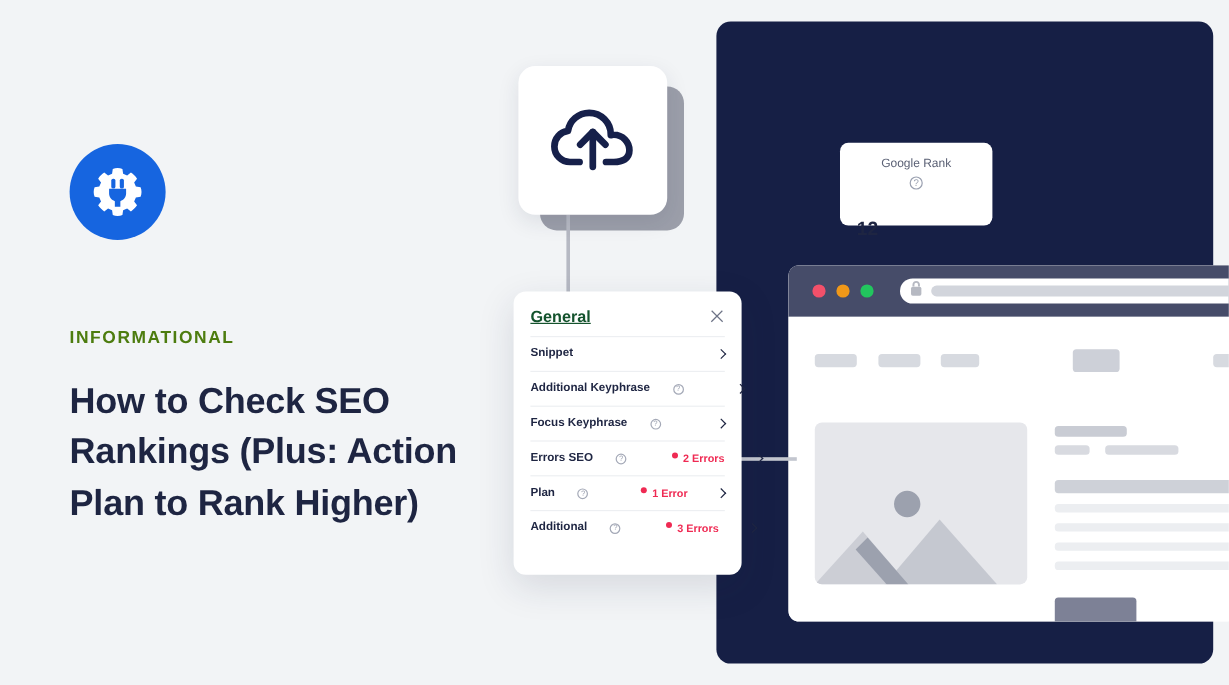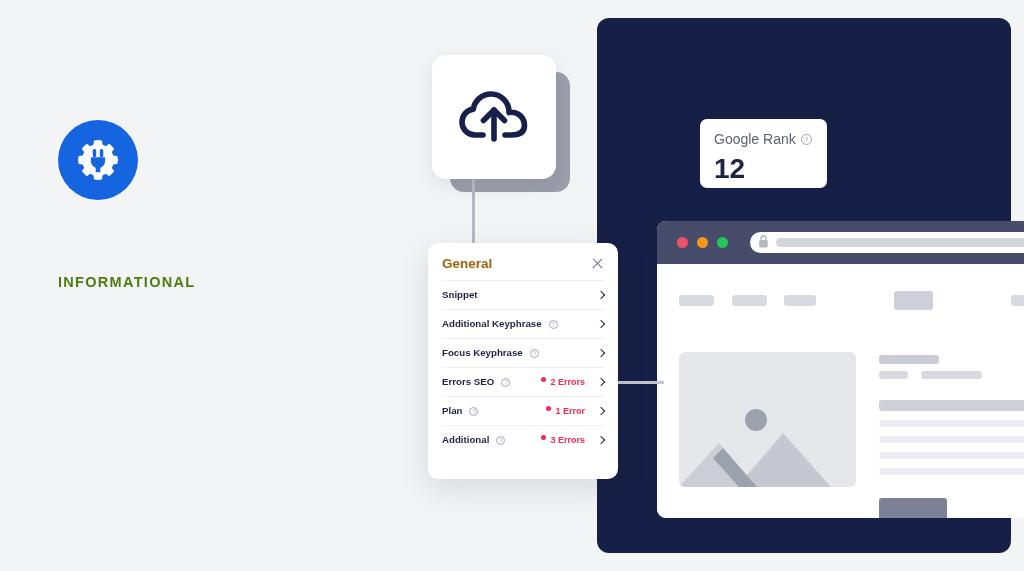--- a/index.html
+++ b/index.html
@@ -83,31 +83,32 @@
 
   .metric-card {
     width: 127px;
     height: 69px;
     background: #ffffff;
     border-radius: 7px;
     padding: 13px 14px 0 14px;
   }
 
   .metric-label {
-    font-size: 14px;
+    font-size: 10px;
     color: #5b6175;
     display: flex;
     align-items: center;
     gap: 5px;
     line-height: 1;
+    flex-direction: column;
   }
 
   .metric-value {
-    margin-top: 9px;
-    font-size: 28px;
+    margin-top: 26px;
+    font-size: 16px;
     font-weight: bold;
     color: #1e2542;
     line-height: 1;
   }
 
   .help-icon {
     display: inline-block;
     width: 11px;
     height: 11px;
     border-radius: 50%;
@@ -293,22 +294,23 @@
   .seo-head {
     height: 37px;
     display: flex;
     align-items: center;
     justify-content: space-between;
     padding-top: 4px;
   }
   .seo-title {
     font-size: 13.5px;
     font-weight: bold;
-    color: #a16207;
+    color: #14532d;
     line-height: 1;
+    text-decoration: underline;
   }
   .close-x {
     width: 13px; height: 13px;
     position: relative;
     cursor: pointer;
   }
   .close-x::before, .close-x::after {
     content: "";
     position: absolute;
     left: 0; top: 6px;
@@ -316,21 +318,21 @@
     background: #6d7386;
   }
   .close-x::before { transform: rotate(45deg); }
   .close-x::after  { transform: rotate(-45deg); }
 
   .seo-item {
     height: 29px;
     border-top: 1px solid #edeff2;
     display: flex;
     align-items: center;
-    gap: 7px;
+    gap: 19px;
   }
   .seo-label {
     font-size: 9.7px;
     font-weight: bold;
     color: #1e2542;
     line-height: 1;
     white-space: nowrap;
   }
   .seo-spacer { flex: 1; }
 
@@ -388,20 +390,21 @@
           <path d="M24 3.2c-1.5 0-2.9.3-4.2.8l-.6 4.1-3.5 1.5-3.3-2.5c-2.1 1.4-3.9 3.2-5.3 5.3l2.5 3.3-1.5 3.5-4.1.6c-.5 1.3-.8 2.7-.8 4.2s.3 2.9.8 4.2l4.1.6 1.5 3.5-2.5 3.3c1.4 2.1 3.2 3.9 5.3 5.3l3.3-2.5 3.5 1.5.6 4.1c1.3.5 2.7.8 4.2.8s2.9-.3 4.2-.8l.6-4.1 3.5-1.5 3.3 2.5c2.1-1.4 3.9-3.2 5.3-5.3l-2.5-3.3 1.5-3.5 4.1-.6c.5-1.3.8-2.7.8-4.2s-.3-2.9-.8-4.2l-4.1-.6-1.5-3.5 2.5-3.3c-1.4-2.1-3.2-3.9-5.3-5.3l-3.3 2.5-3.5-1.5-.6-4.1c-1.3-.5-2.7-.8-4.2-.8z"></path>
           <rect x="18.5" y="12.5" width="3.6" height="8.5" rx="1.6" fill="#1665e0"></rect>
           <rect x="25.9" y="12.5" width="3.6" height="8.5" rx="1.6" fill="#1665e0"></rect>
           <path d="M16.6 21.2h14.8v4.2c0 3.1-2.1 5.7-5 6.6v4.8h-4.8v-4.8c-2.9-.9-5-3.5-5-6.6z" fill="#1665e0"></path>
         </svg>
       </span>
     </div>
 
     <div class="eyebrow">INFORMATIONAL</div>
 
+    <h1 class="headline">How to Check SEO Rankings (Plus: Action Plan to Rank Higher)</h1>
   </div>
 
   <div class="dark-panel">
 
     <div class="metric-row">
 
       <div class="metric-card">
         <div class="metric-label">
           <span>Google Rank</span>
           <span class="help-icon"></span>

